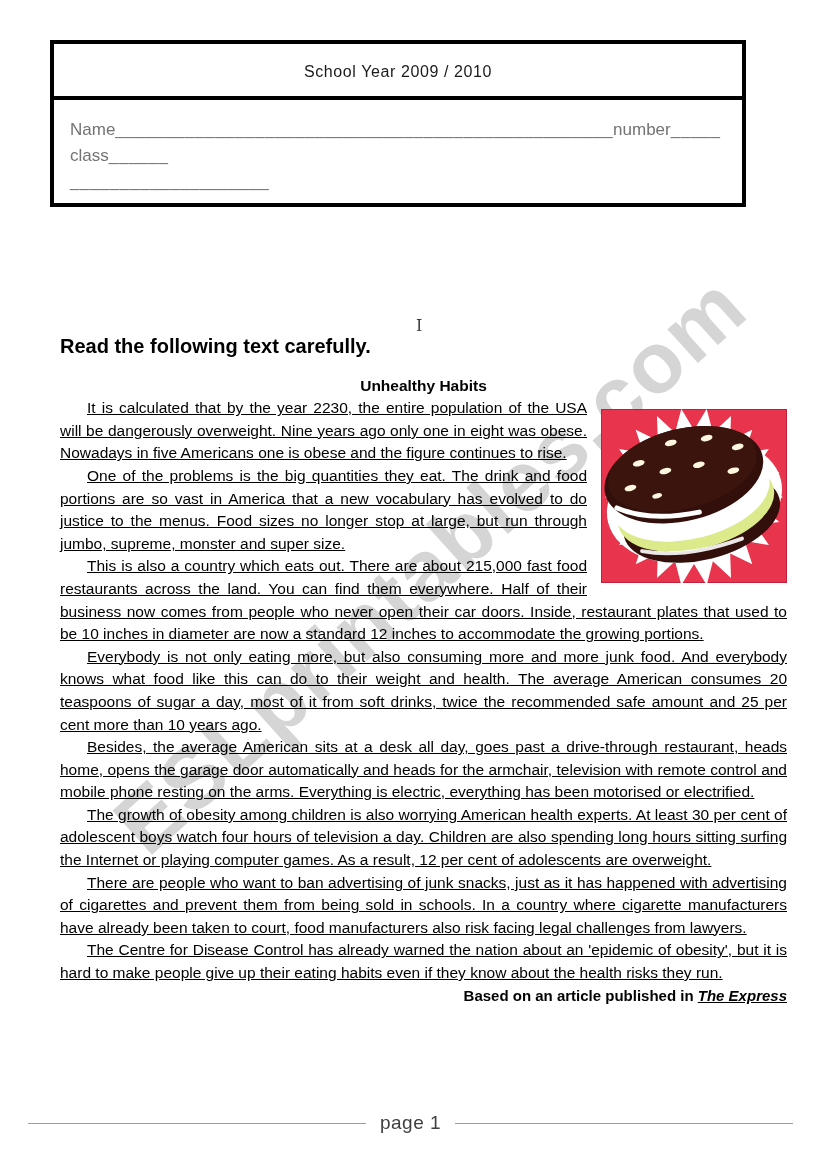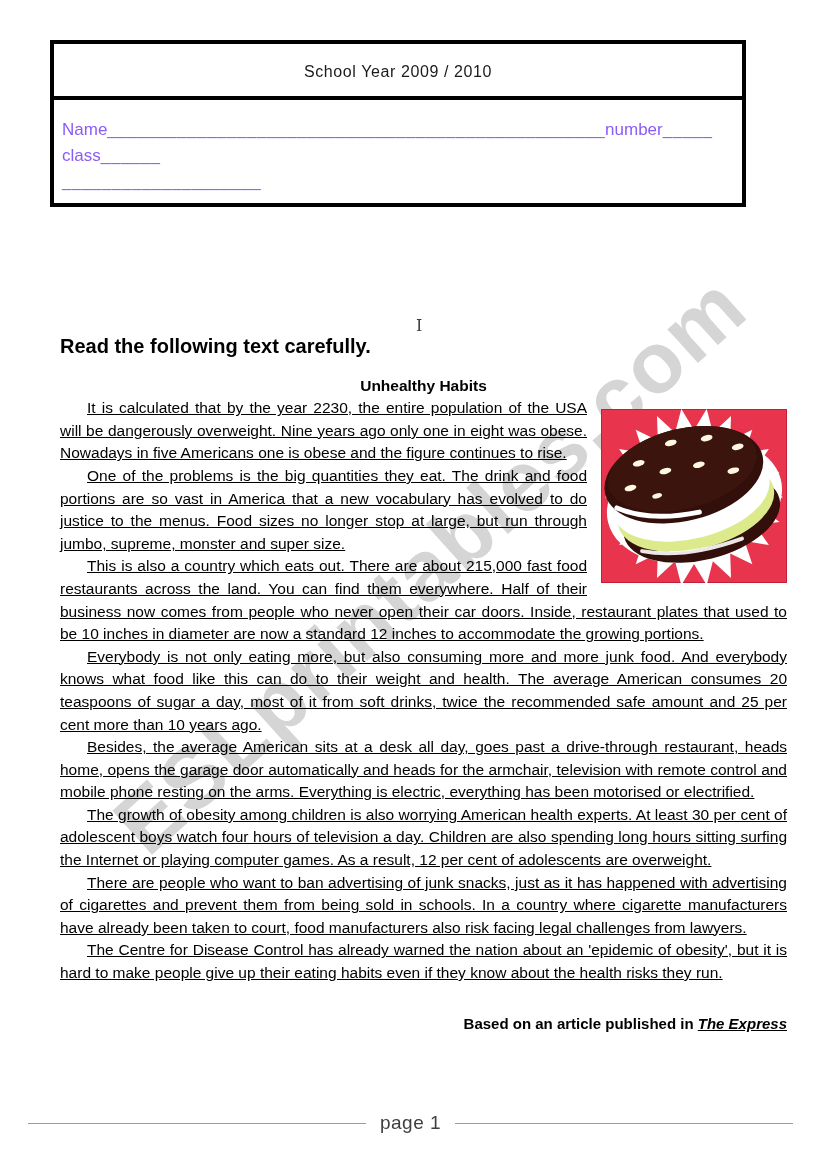--- a/index.html
+++ b/index.html
@@ -45,24 +45,24 @@
   .header-title-row {
     padding: 14px 10px 11px 10px;
     text-align: center;
     font-size: 16px;
     letter-spacing: 0.6px;
     line-height: 27px;
     border-bottom: 4px solid #000;
     color: #1a1a1a;
   }
   .header-info-row {
-    padding: 17px 8px 8px 8px;
+    padding: 17px 8px 8px 16px;
     font-size: 17px;
     line-height: 26px;
-    color: #8b5cf6;
+    color: #737373;
   }
   .header-info-row .u { letter-spacing: 0.5px; }
 
   
   .doc-cursor {
     position: absolute;
     left: 416px;
     top: 316px;
     z-index: 1;
     font-family: "DejaVu Serif", serif;
@@ -101,21 +101,20 @@
     text-align: justify;
     text-indent: 27px;
     margin: 0;
     text-decoration: underline;
   }
   .attribution {
     clear: none;
     text-align: right;
     font-weight: bold;
     font-size: 15px;
-    margin-top: 28px;
   }
   .attribution .source {
     font-style: italic;
     text-decoration: underline;
   }
 
   
   .footer {
     position: absolute;
     left: 28px;

